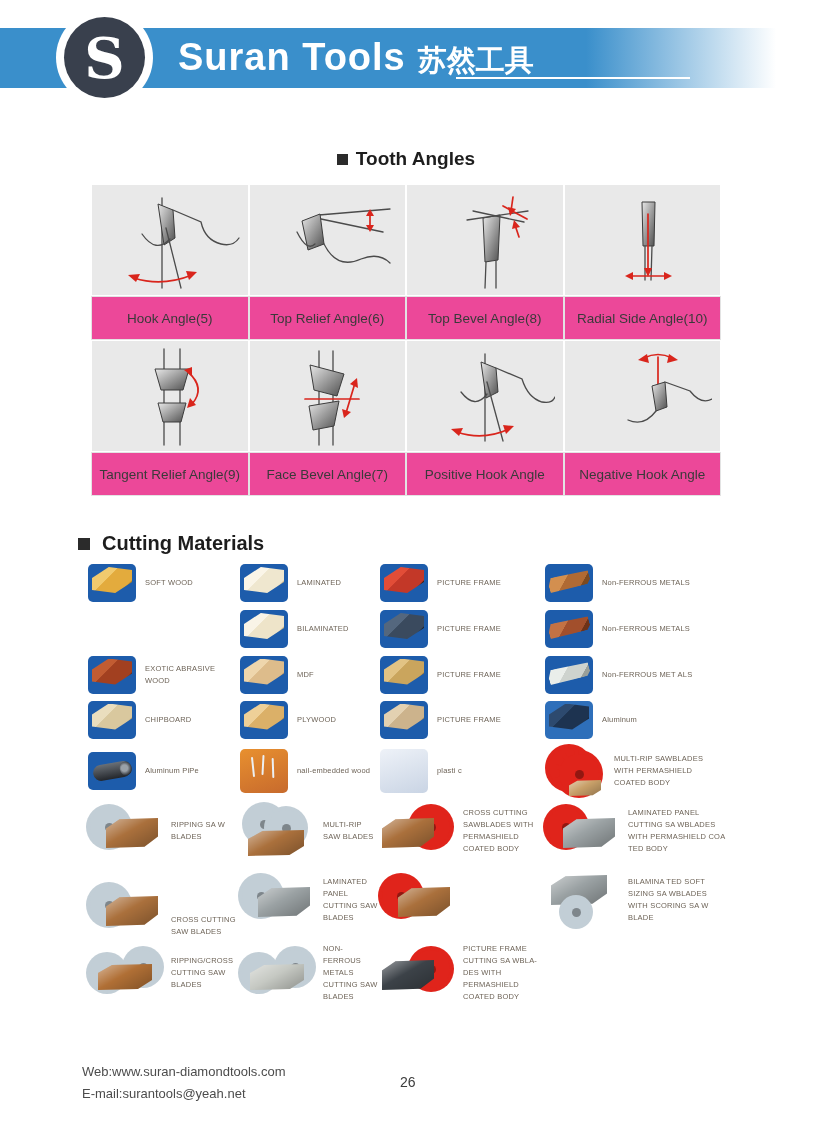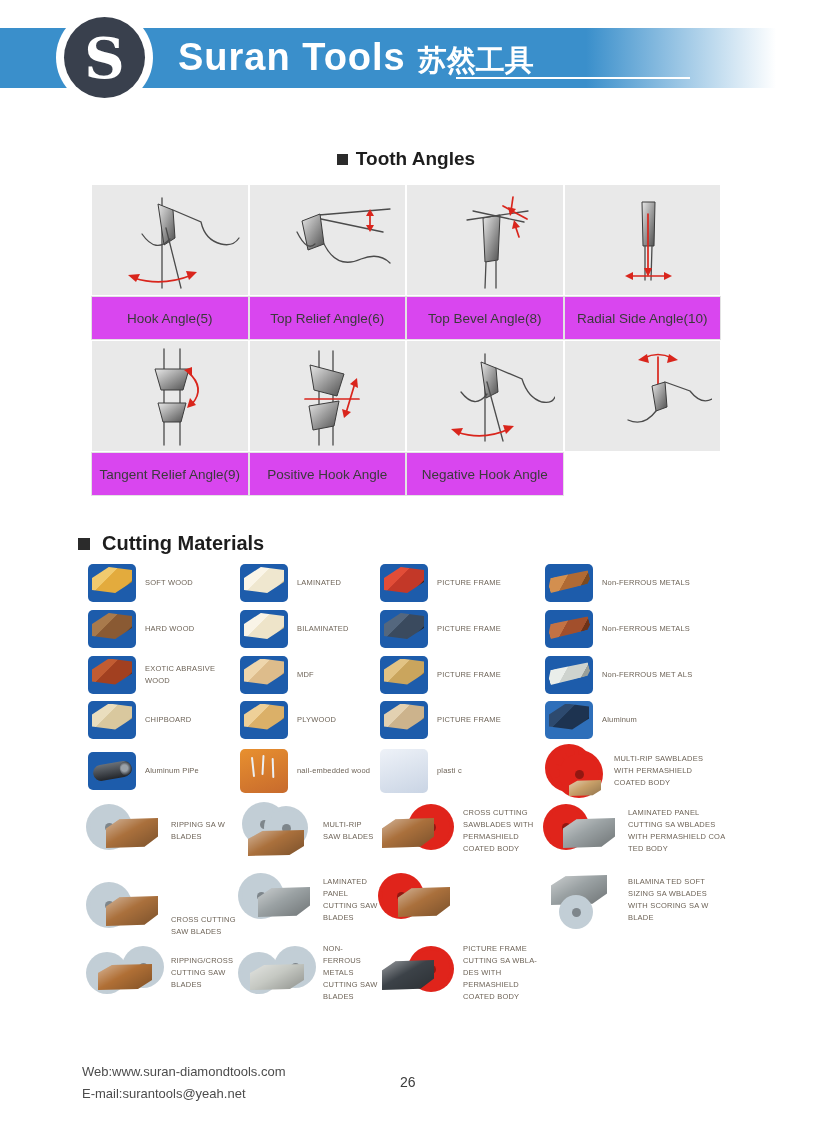--- a/index.html
+++ b/index.html
@@ -23,21 +23,21 @@
   .bullet{display:inline-block;background:#2b2b2b;flex-shrink:0;}
   .tooth-head{left:92px;top:148px;width:628px;justify-content:center;font-size:19px;}
   .tooth-head .bullet{width:11px;height:11px;margin-right:8px;}
   .mat-head{left:78px;top:532px;font-size:20px;}
   .mat-head .bullet{width:12px;height:12px;margin-right:12px;}
 
   
   .tooth-grid{position:absolute;left:92px;top:185px;width:628px;display:grid;
     grid-template-columns:repeat(4,1fr);gap:2px;}
   .tooth-img{height:110px;background:#e9e9e9;display:flex;align-items:center;justify-content:center;}
-  .tooth-label{height:42px;background:#d946ef;outline:1px solid #e3e3e3;display:flex;align-items:center;
+  .tooth-label{height:42px;background:#ec4899;outline:1px solid #e3e3e3;display:flex;align-items:center;
     justify-content:center;font-size:13.5px;color:#3a3a3a;}
   .ln{fill:none;stroke:#4b4b4b;stroke-width:1.3;stroke-linecap:round;}
   .red{stroke:#d9251c;stroke-width:1.7;fill:none;stroke-linecap:round;}
   .rf{fill:#d9251c;stroke:none;}
 
   
   .mat-grid{position:absolute;left:88px;top:560px;display:grid;
     grid-template-columns:152px 140px 165px 183px;
     grid-template-rows:46px 46px 45px 45px 58px 62px 76px 70px;}
   .mat-cell{display:flex;align-items:center;gap:9px;}
@@ -228,20 +228,21 @@
       <polygon class="rf" points="66,16 75,10 77,19"></polygon>
       <polygon class="rf" points="106,16 97,10 95,19"></polygon>
       <path class="red" d="M86 13 L86 42"></path>
       <path d="M80 42 L93 38 L95 63 L84 67 Z" fill="url(#tg8)" stroke="#3c3c3c" stroke-width="1"></path>
       <path class="ln" d="M93 38 L118 47 Q129 61 140 55"></path>
       <path class="ln" d="M56 76 Q72 83 84 67"></path>
     </svg>
   </div>
 
   <div class="tooth-label">Tangent Relief Angle(9)</div>
+  <div class="tooth-label">Face Bevel Angle(7)</div>
   <div class="tooth-label">Positive Hook Angle</div>
   <div class="tooth-label">Negative Hook Angle</div>
 </div>
 
 <div class="sec-head mat-head">
   <span class="bullet"></span>
   <span>Cutting Materials</span>
 </div>
 
 <div class="mat-grid">
@@ -261,26 +262,20 @@
       <div class="micon" style="background: rgb(29, 92, 171);">
         <div class="mblock" style="background: linear-gradient(135deg, rgb(226, 77, 55) 0%, rgb(226, 77, 55) 40%, rgb(195, 56, 40) 41%, rgb(195, 56, 40) 80%, rgb(67, 32, 27) 81%);"></div>
       </div>
       <div class="mat-label">PICTURE FRAME</div>
     </div>
     <div class="mat-cell" style="grid-area: 1 / 4;">
       <div class="micon" style="background: rgb(29, 92, 171);">
         <div class="mbar" style="background: linear-gradient(135deg, rgb(211, 143, 79) 0%, rgb(211, 143, 79) 40%, rgb(176, 106, 51) 41%, rgb(176, 106, 51) 80%, rgb(124, 74, 32) 81%);"></div>
       </div>
       <div class="mat-label">Non-FERROUS METALS</div>
-    </div>
-    <div class="mat-cell" style="grid-area: 2 / 1;">
-      <div class="micon" style="background: rgb(29, 92, 171);">
-        <div class="mblock" style="background: linear-gradient(135deg, rgb(169, 122, 76) 0%, rgb(169, 122, 76) 40%, rgb(138, 90, 51) 41%, rgb(138, 90, 51) 80%, rgb(95, 60, 31) 81%);"></div>
-      </div>
-      <div class="mat-label">HARD WOOD</div>
     </div>
     <div class="mat-cell" style="grid-area: 2 / 2;">
       <div class="micon" style="background: rgb(29, 92, 171);">
         <div class="mblock" style="background: linear-gradient(135deg, rgb(249, 244, 231) 0%, rgb(249, 244, 231) 40%, rgb(238, 228, 201) 41%, rgb(238, 228, 201) 80%, rgb(201, 180, 133) 81%);"></div>
       </div>
       <div class="mat-label">BILAMINATED</div>
     </div>
     <div class="mat-cell" style="grid-area: 2 / 3;">
       <div class="micon" style="background: rgb(29, 92, 171);">
         <div class="mblock" style="background: linear-gradient(135deg, rgb(84, 103, 126) 0%, rgb(84, 103, 126) 40%, rgb(58, 74, 94) 41%, rgb(58, 74, 94) 80%, rgb(32, 38, 46) 81%);"></div>

